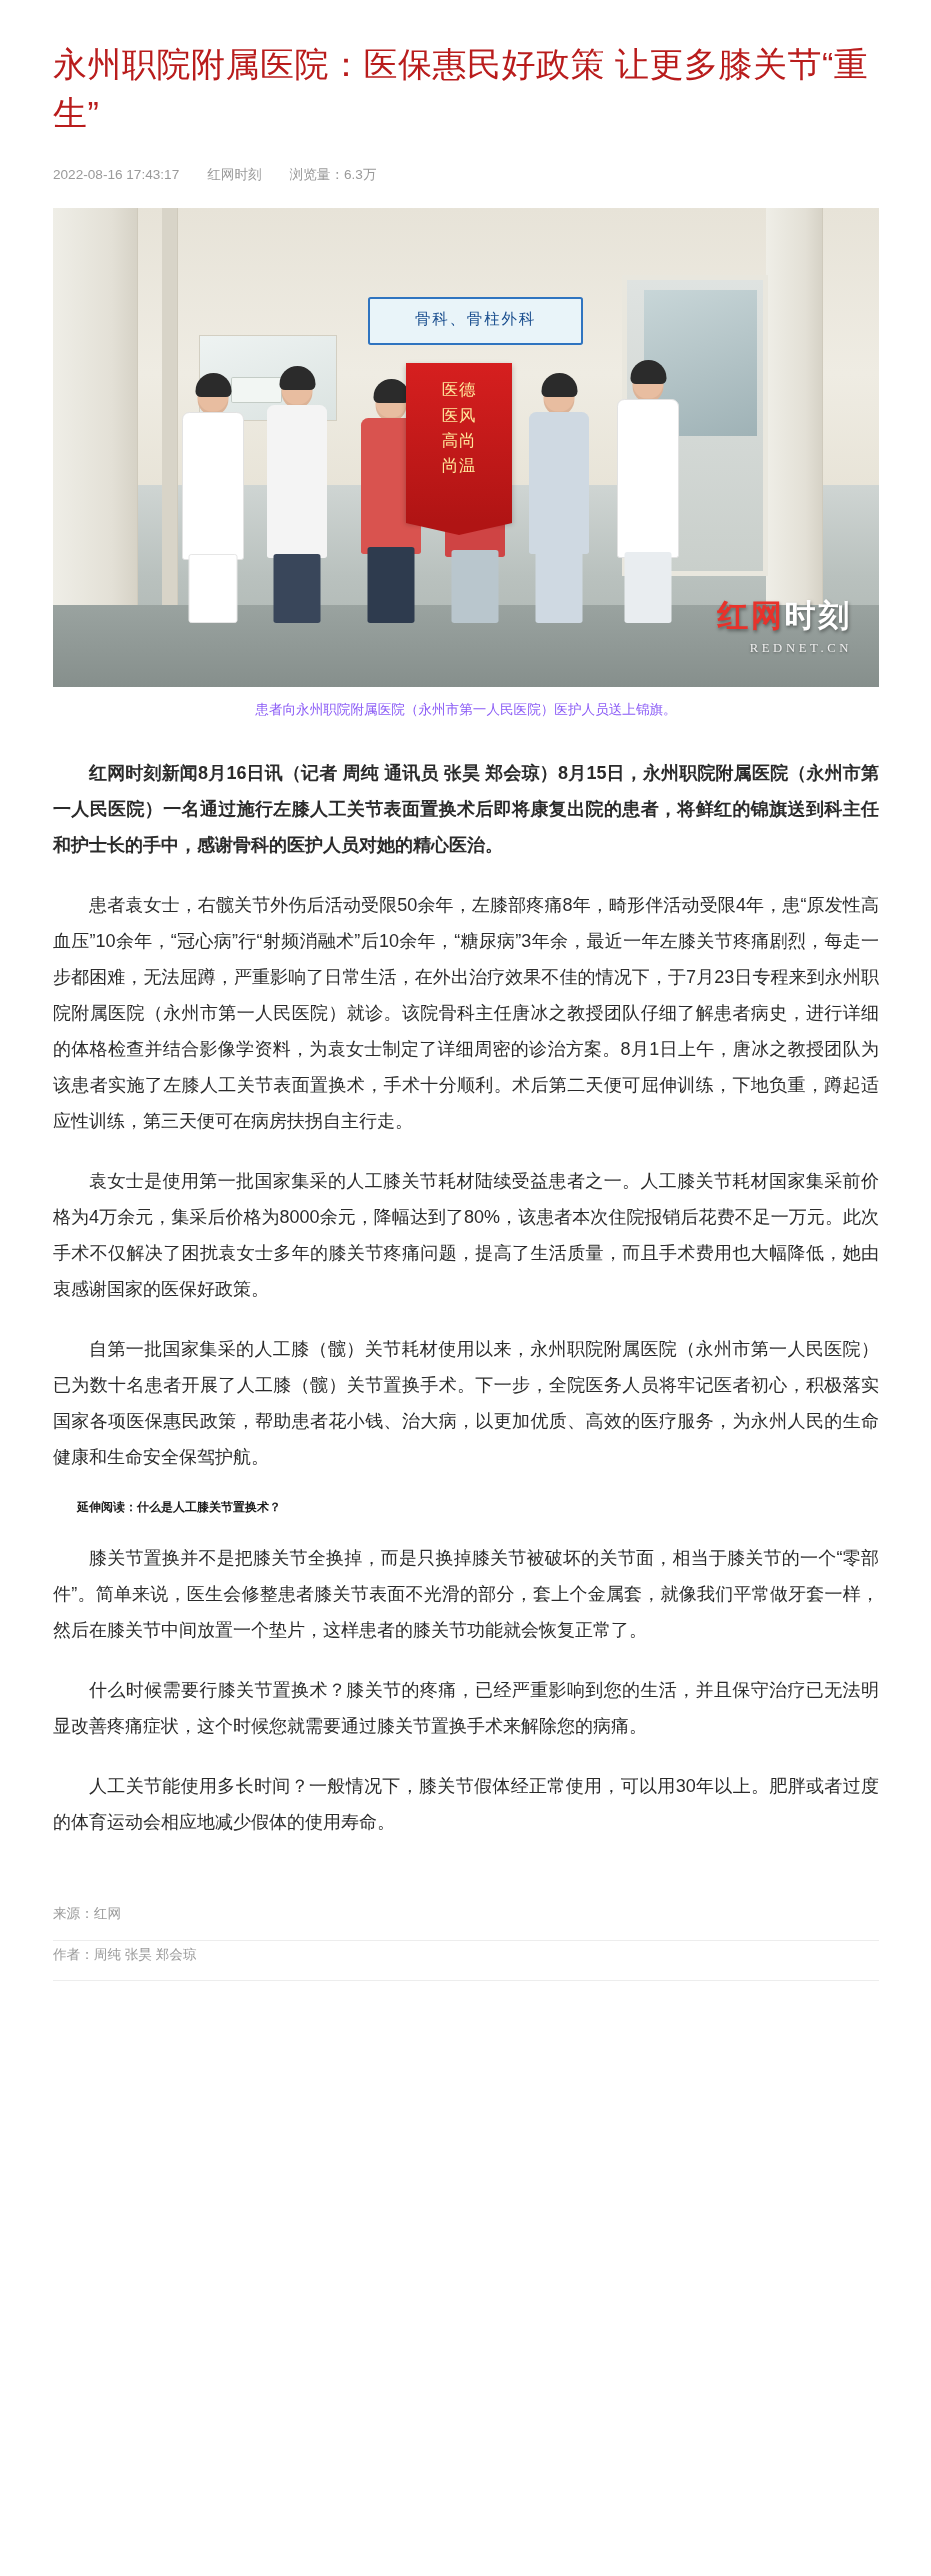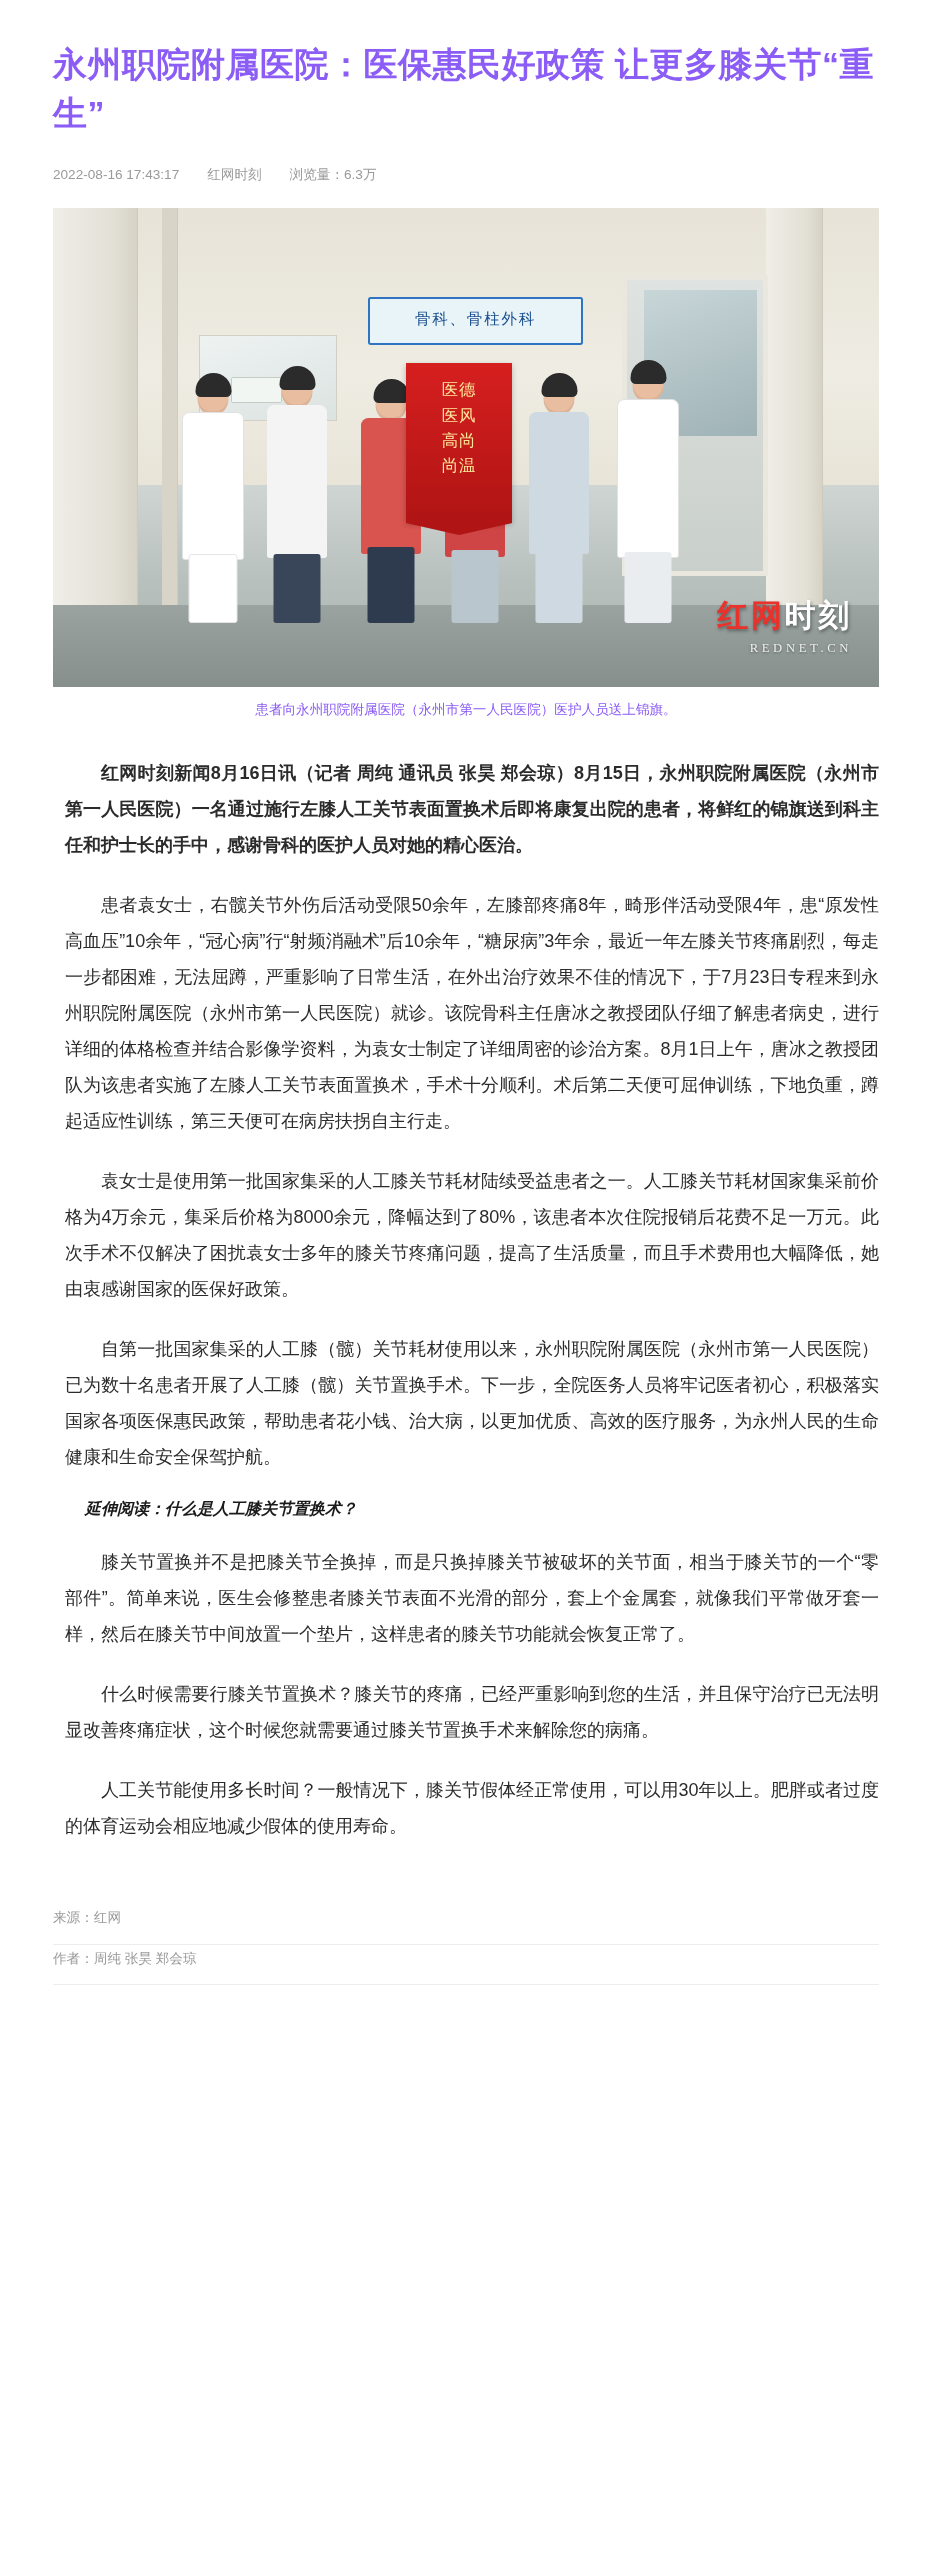--- a/index.html
+++ b/index.html
@@ -20,22 +20,22 @@
     background: #ffffff;
     padding: 0;
     position: relative;
   }
   .article {
     padding: 40px 53px 0 53px;
   }
   .headline {
     font-size: 34px;
     line-height: 1.45;
-    font-weight: bold;
-    color: #8b5cf6;
+    font-weight: normal;
+    color: #b91c1c;
     letter-spacing: 0.5px;
     margin: 0 0 27px 0;
   }
   .meta {
     font-size: 13.6px;
     color: #9a9a9a;
     margin-bottom: 24px;
     display: flex;
     gap: 28px;
     align-items: center;
@@ -170,34 +170,33 @@
     font-size: 13.6px;
     color: #8b5cf6;
     padding: 14.6px 0 27px 0;
   }
 
   
   .body-copy p {
     font-size: 18px;
     line-height: 2.0;
     color: #2b2b2b;
-    margin: 0 0 24px 12px;
+    margin: 0 0 24px 0;
     text-align: justify;
     text-indent: 2em;
   }
   .body-copy p.lead {
     font-weight: bold;
   }
   .subhead {
-    font-size: 16px;
+    font-size: 12px;
     font-weight: bold;
     color: #1a1a1a;
     margin: 0 0 24px 0;
     text-indent: 2em;
-    font-style: italic;
   }
   
   .footer {
     padding: 36px 53px 36px 53px;
     font-size: 13.6px;
     color: #9a9a9a;
     line-height: 2.1;
   }
   .footer div { }
   hr.sep { border:none; border-top:0.9px solid #ededed; margin: 11px 0 0 0; }

